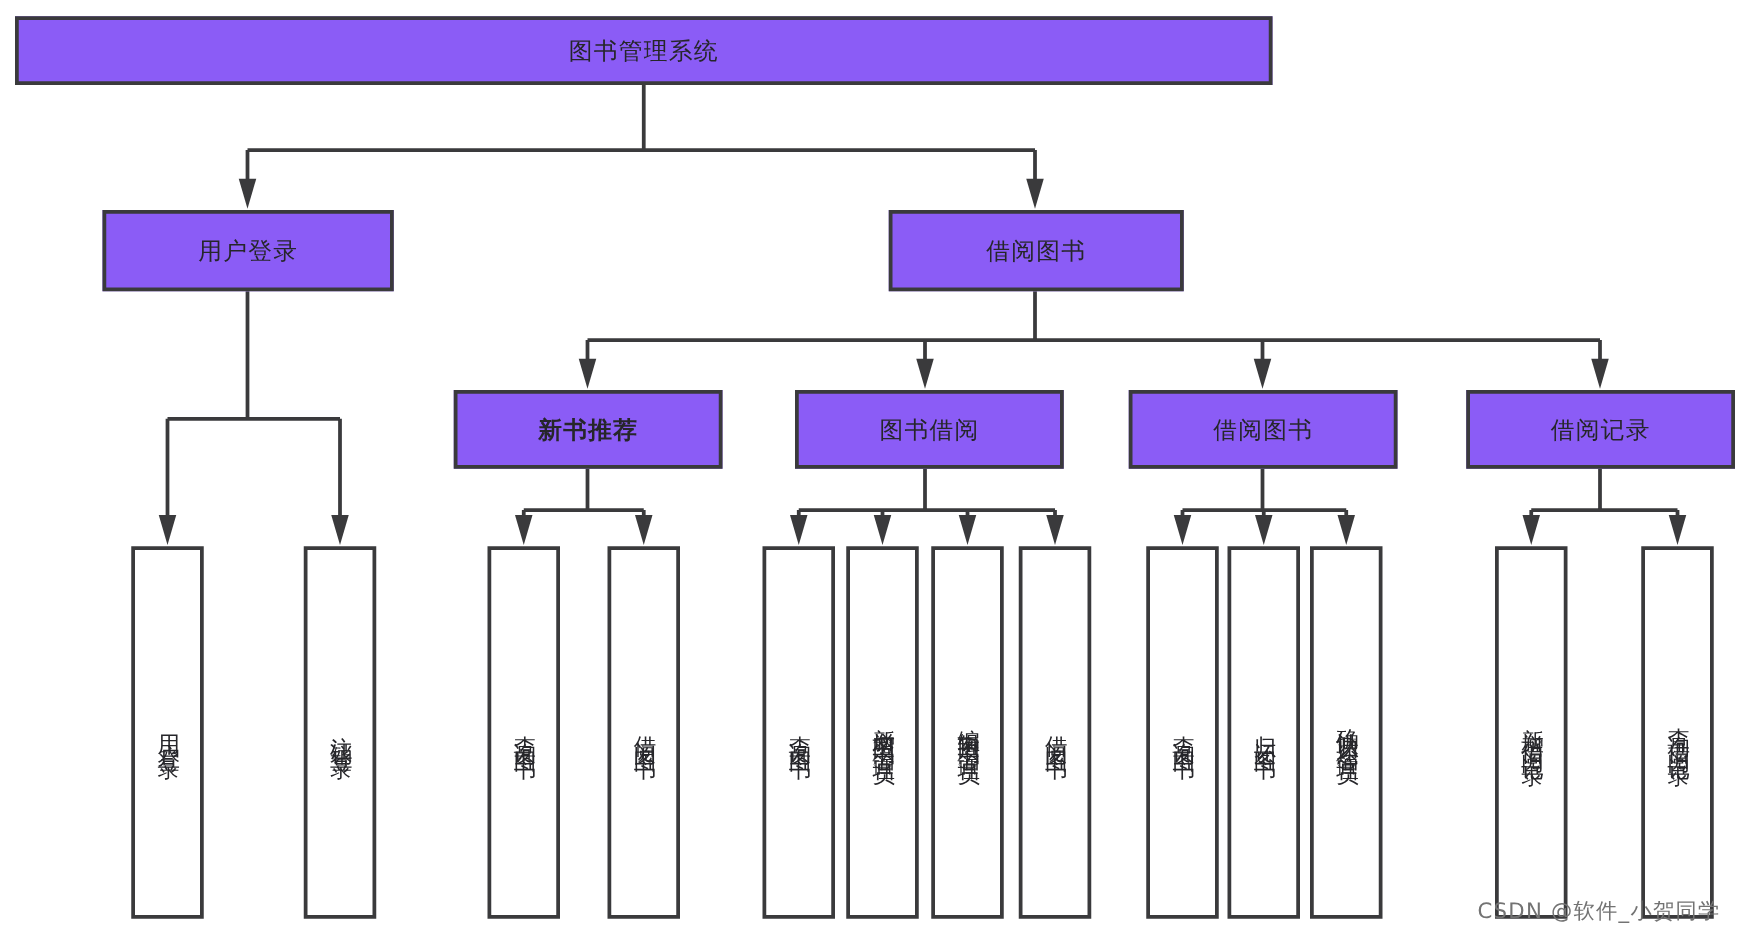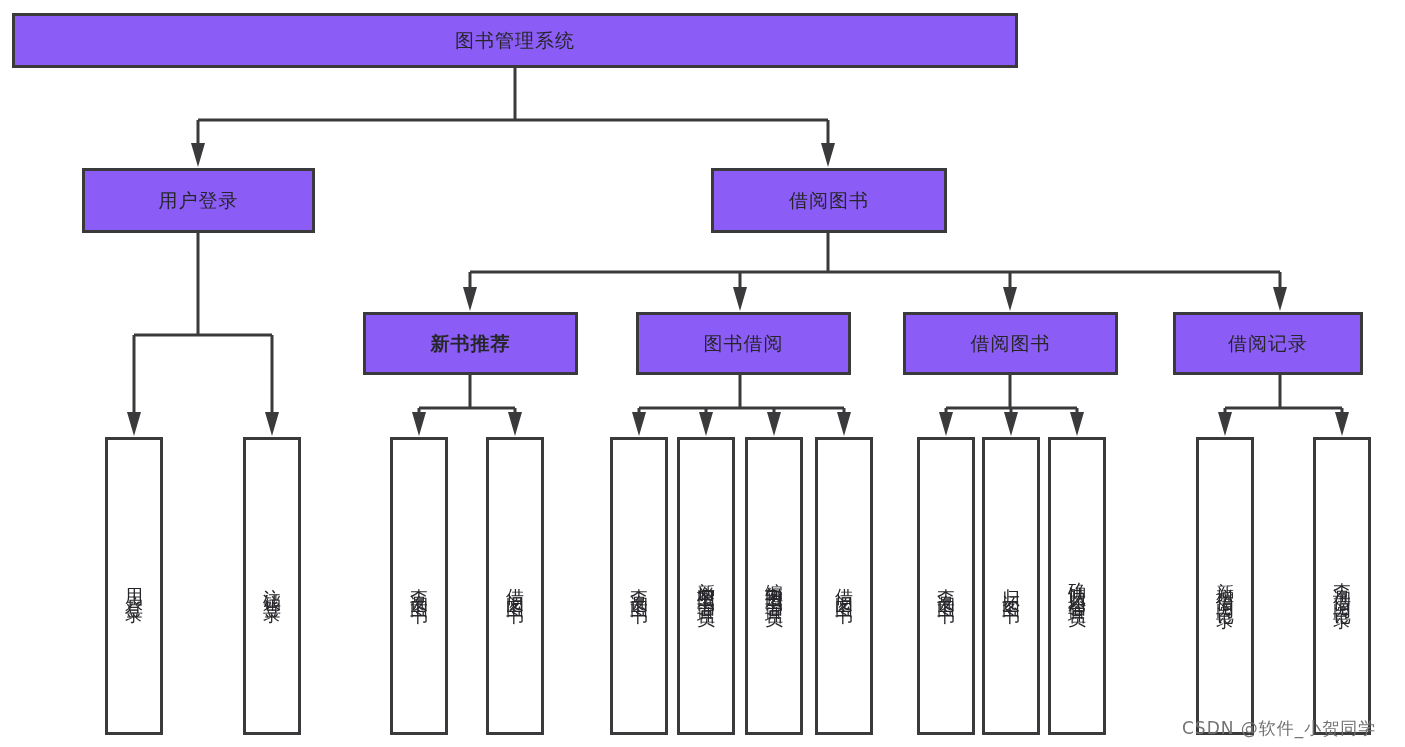--- a/index.html
+++ b/index.html
@@ -95,21 +95,21 @@
   </svg>
 
   <div class="node" style="left:12px; top:13px; width:1006px; height:55px;">图书管理系统</div>
 
   <div class="node" style="left:82px; top:168px; width:233px; height:65px;">用户登录</div>
   <div class="node" style="left:711px; top:168px; width:236px; height:65px;">借阅图书</div>
 
   <div class="node" style="left:363px; top:312px; width:215px; height:63px;font-weight:bold;">新书推荐</div>
   <div class="node" style="left:636px; top:312px; width:215px; height:63px;">图书借阅</div>
   <div class="node" style="left:903px; top:312px; width:215px; height:63px;">借阅图书</div>
-  <div class="node" style="left:1173px; top:312px; width:190px; height:63px;">借阅记录</div>
+  <div class="node" style="left:1173px; top:312px; width:215px; height:63px;">借阅记录</div>
 
   <div class="leaf" style="left:105px; top:437px;">
     <span>用户登录</span>
   </div>
   <div class="leaf" style="left:243px; top:437px;">
     <span>注销登录</span>
   </div>
 
   <div class="leaf" style="left:390px; top:437px;">
     <span>查询图书</span>

